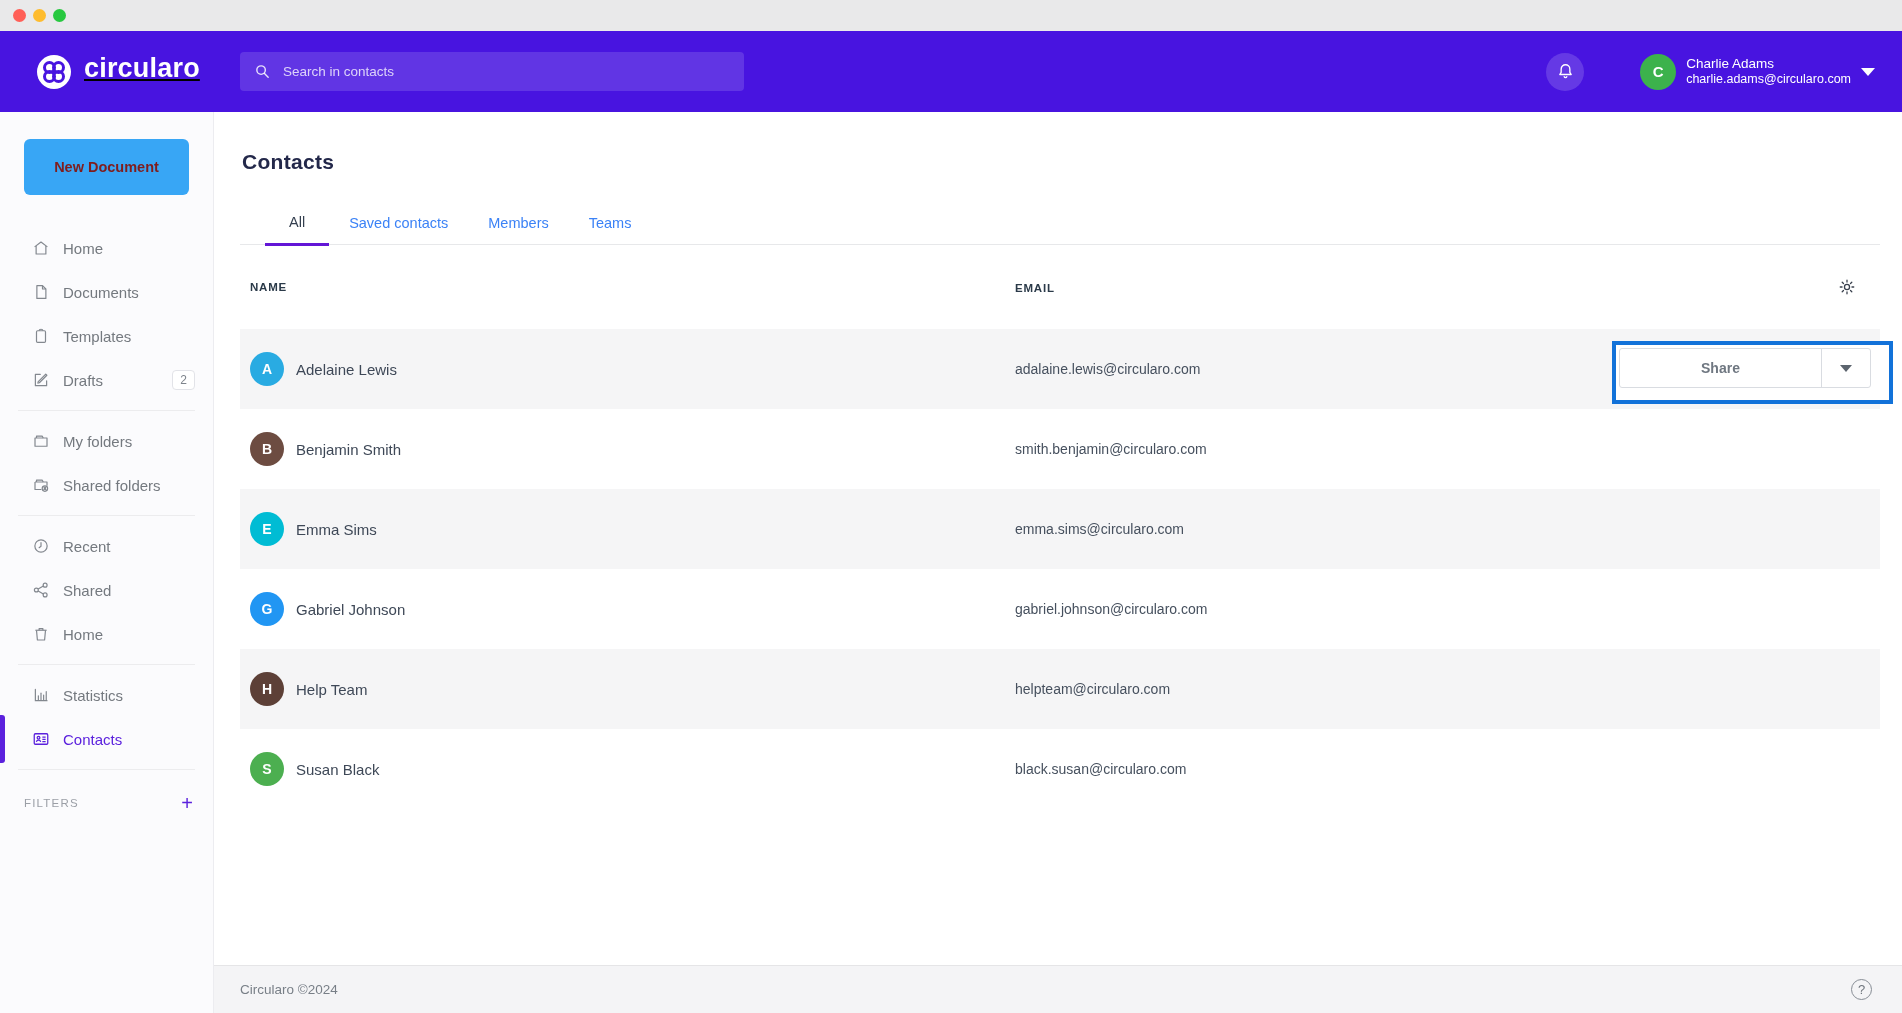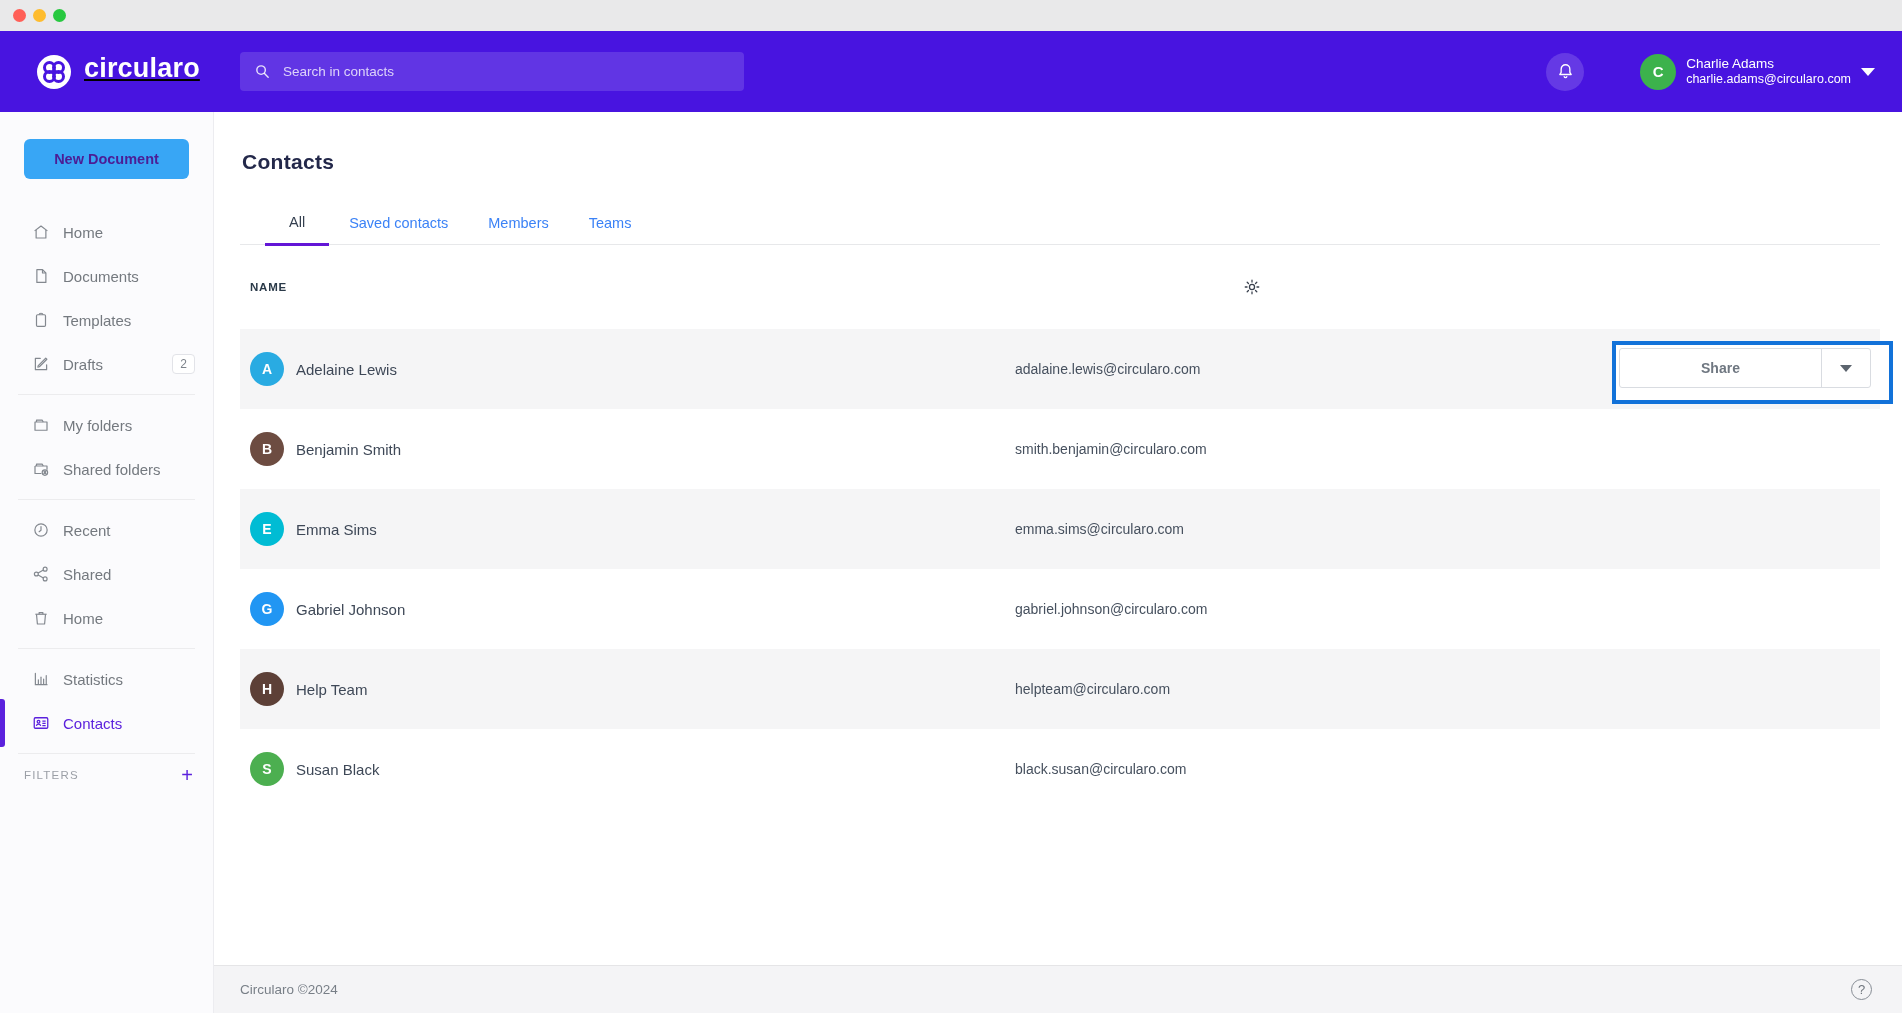--- a/index.html
+++ b/index.html
@@ -23,29 +23,29 @@
   .bellwrap { width:38px; height:38px; border-radius:50%; background:rgba(255,255,255,.16); display:flex; align-items:center; justify-content:center; margin-right:56px; cursor:pointer; }
   .uavatar { width:36px; height:36px; border-radius:50%; color:#fff; font-weight:bold; font-size:15px; display:flex; align-items:center; justify-content:center; margin-right:10px; }
   .uinfo { color:#fff; line-height:1.2; }
   .uname { font-size:13.5px; }
   .uemail { font-size:12.5px; }
   .hcaret { margin-left:10px; width:0; height:0; border-left:7px solid transparent; border-right:7px solid transparent; border-top:8px solid #fff; }
 
   
   .bodywrap { position:absolute; top:112px; left:0; right:0; bottom:0; display:flex; }
   .sidebar { flex:0 0 214px; background:#fbfbfd; border-right:1px solid #ececf0; position:relative; }
-  .newdoc { margin:27px 24px 0; height:40px; border-radius:6px; background:var(--new_document_blue,#38a6f5); color:#4c1d95; font-weight:bold; font-size:14.5px; display:flex; align-items:center; justify-content:center; cursor:pointer; }
+  .newdoc { margin:27px 24px 0; height:56px; border-radius:6px; background:var(--new_document_blue,#38a6f5); color:#7f1d1d; font-weight:bold; font-size:14.5px; display:flex; align-items:center; justify-content:center; cursor:pointer; }
   .menu { margin-top:31px; }
   .sitem { position:relative; height:44px; display:flex; align-items:center; gap:13px; padding:0 18px 0 32px; color:#74797f; font-size:15px; cursor:pointer; }
   .sitem .sicon { width:18px; height:18px; flex:none; display:flex; }
   .sitem.active { color:var(--accent_purple,#5b21dd); }
   .sitem.active::before { content:""; position:absolute; left:0; top:-2px; bottom:-2px; width:5px; background:var(--accent_purple,#5b21dd); border-radius:0 3px 3px 0; }
   .badge { margin-left:auto; border:1px solid #e2e3e8; background:#fff; border-radius:4px; font-size:12px; color:#7d838b; padding:2px 7px; }
   .sdivider { height:1px; background:#ececee; margin:8px 18px; }
-  .filters { display:flex; align-items:center; margin-top:8px; padding:0 20px 0 24px; height:26px; }
+  .filters { display:flex; align-items:center; margin-top:20px; padding:0 20px 0 24px; height:26px; }
   .filters-label { font-size:11.5px; letter-spacing:1.2px; color:#9b9fa6; }
   .filters-add { margin-left:auto; color:var(--accent_purple,#5b21dd); font-size:20px; line-height:1; cursor:pointer; font-weight:400; }
 
   
   .main { flex:1; position:relative; background:#fff; }
   .pagetitle { margin:38px 0 0 28px; font-size:21px; font-weight:bold; color:#23284a; letter-spacing:.3px; }
   .tabs { display:flex; align-items:flex-end; margin:30px 22px 0 26px; padding-left:25px; border-bottom:1px solid #e7e8ea; }
   .tab { padding:10px 0 13px; font-size:14.5px; color:#3b82f6; cursor:pointer; margin-right:40px; }
   .tab.active { padding-left:24px; padding-right:24px; margin-right:20px; border-bottom:3px solid #6316d6; margin-bottom:-2px; color:#343f4f; }
   .thead { display:flex; align-items:center; height:84px; margin:0 22px 0 26px; padding-left:10px; }
@@ -277,20 +277,21 @@
         <div class="tab active">All</div>
         <div class="tab">Saved contacts</div>
         <div class="tab">Members</div>
         <div class="tab">Teams</div>
       </div>
 
       <div class="thead">
         <div class="cell-name">
             <span class="col-head">NAME</span>
           </div>
+        <div class="cell-email"><span class="col-head">EMAIL</span></div>
         <div class="cell-actions">
           <span class="gearbtn">
             <svg viewBox="0 0 24 24" width="18" height="18" fill="none" stroke="#39404d" stroke-width="1.7" stroke-linecap="round">
                 <circle cx="12" cy="12" r="3.4"></circle>
                 <path d="M12 3 V5.4 M12 18.6 V21 M3 12 H5.4 M18.6 12 H21 M5.6 5.6 L7.3 7.3 M16.7 16.7 L18.4 18.4 M18.4 5.6 L16.7 7.3 M7.3 16.7 L5.6 18.4"></path>
               </svg>
           </span>
         </div>
       </div>
 

